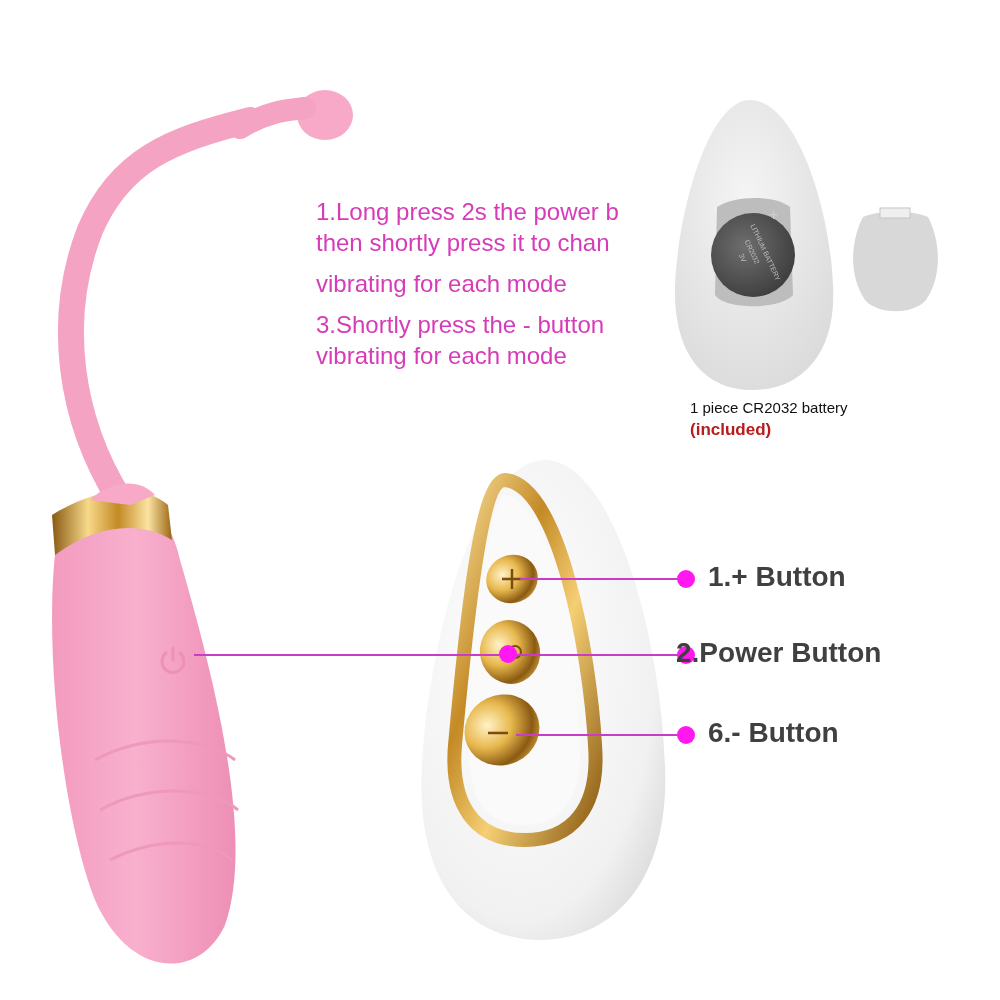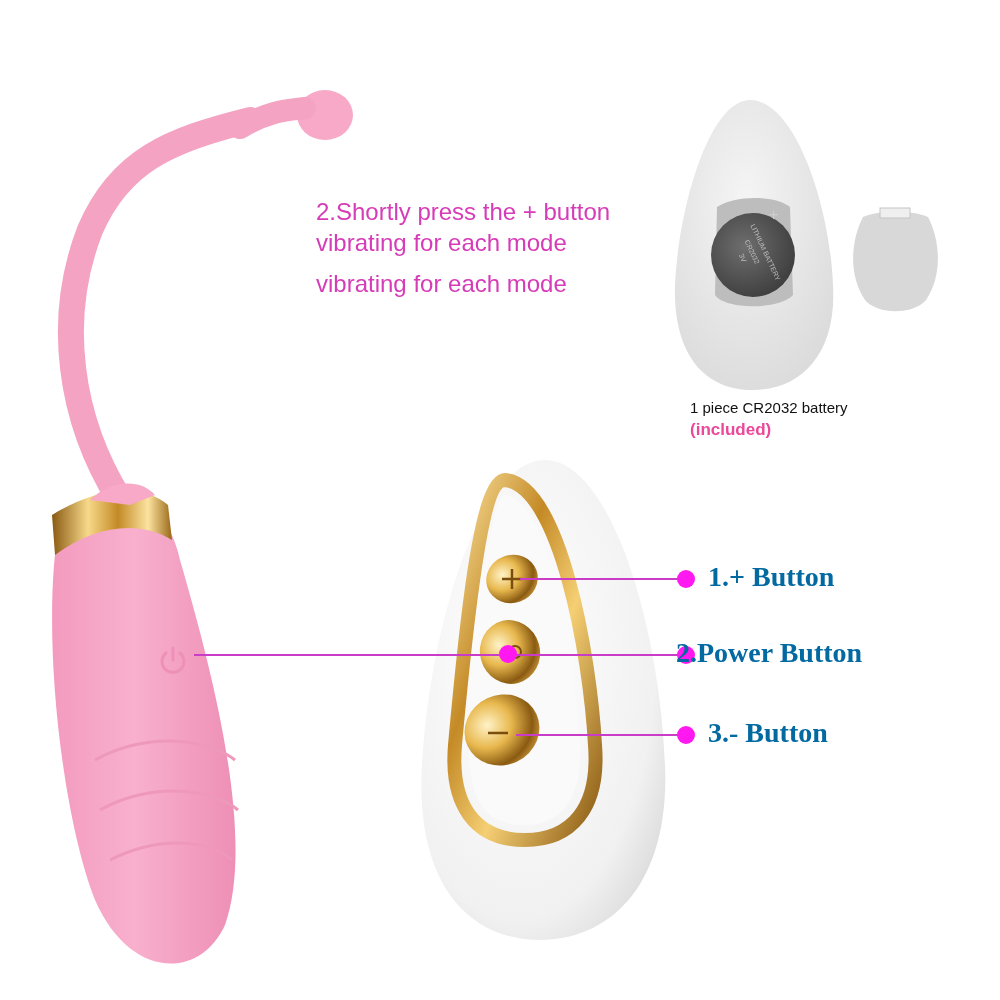--- a/index.html
+++ b/index.html
@@ -18,26 +18,26 @@
     }
     .instr-step { margin-bottom: 10px; }
     .instr-line { display: block; }
 
     
     .battery-caption {
       left: 690px; top: 399px; width: 270px; text-align: left;
       font-size: 15px; color: #111;
     }
     .battery-included {
-      display: block; color: #ec4899; font-weight: bold; font-size: 17px; margin-top: 4px;
+      display: block; color: #b91c1c; font-weight: bold; font-size: 17px; margin-top: 4px;
     }
 
     
     .callout-label {
-      font-weight: bold; font-size: 28px; color: #0369a1; white-space: nowrap; font-family: Liberation Serif, serif;
+      font-weight: bold; font-size: 28px; color: #404040; white-space: nowrap;
     }
   </style>
 </head>
 <body>
 
 <svg class="abs" style="left:0;top:0" width="420" height="1000" viewBox="0 0 420 1000">
   <defs>
     <linearGradient id="pinkBody" x1="0" y1="0" x2="1" y2="0">
       <stop offset="0" stop-color="#f39bbf"></stop>
       <stop offset="0.45" stop-color="#f8b0cd"></stop>
@@ -128,24 +128,28 @@
   </g>
 </svg>
 
 <svg class="abs" style="left:848px;top:205px" width="95" height="115" viewBox="0 0 95 115">
   <path d="M15 12 C 30 5, 65 5, 80 12 C 92 35, 95 70, 78 95 C 65 110, 30 110, 17 95 C 0 70, 3 35, 15 12 Z" fill="#d8d8d8"></path>
   <rect x="32" y="3" width="30" height="10" fill="#efefef" stroke="#c4c4c4"></rect>
 </svg>
 
 <div class="abs instructions">
   <div class="instr-step">
-    <span class="instr-line">2.Shortly press the + button</span>
+    <span class="instr-line">1.Long press 2s the power b</span>
+    <span class="instr-line">then shortly press it to chan</span>
+  </div>
+  <div class="instr-step">
     <span class="instr-line">vibrating for each mode</span>
   </div>
   <div class="instr-step">
+    <span class="instr-line">3.Shortly press the - button</span>
     <span class="instr-line">vibrating for each mode</span>
   </div>
 </div>
 
 <div class="abs battery-caption">
   <span>1 piece CR2032 battery</span>
   <span class="battery-included">(included)</span>
 </div>
 
 <svg class="abs" style="left:0;top:0" width="1000" height="1000" viewBox="0 0 1000 1000">
@@ -161,14 +165,14 @@
   <circle cx="686" cy="735" r="9" fill="#ff19f0"></circle>
 </svg>
 
 <div class="abs callout-label" style="left:708px;top:561px">
   <span>1.+ Button</span>
 </div>
 <div class="abs callout-label" style="left:676px;top:637px">
   <span>2.Power Button</span>
 </div>
 <div class="abs callout-label" style="left:708px;top:717px">
-  <span>3.- Button</span>
+  <span>6.- Button</span>
 </div>
 
 </body></html>

